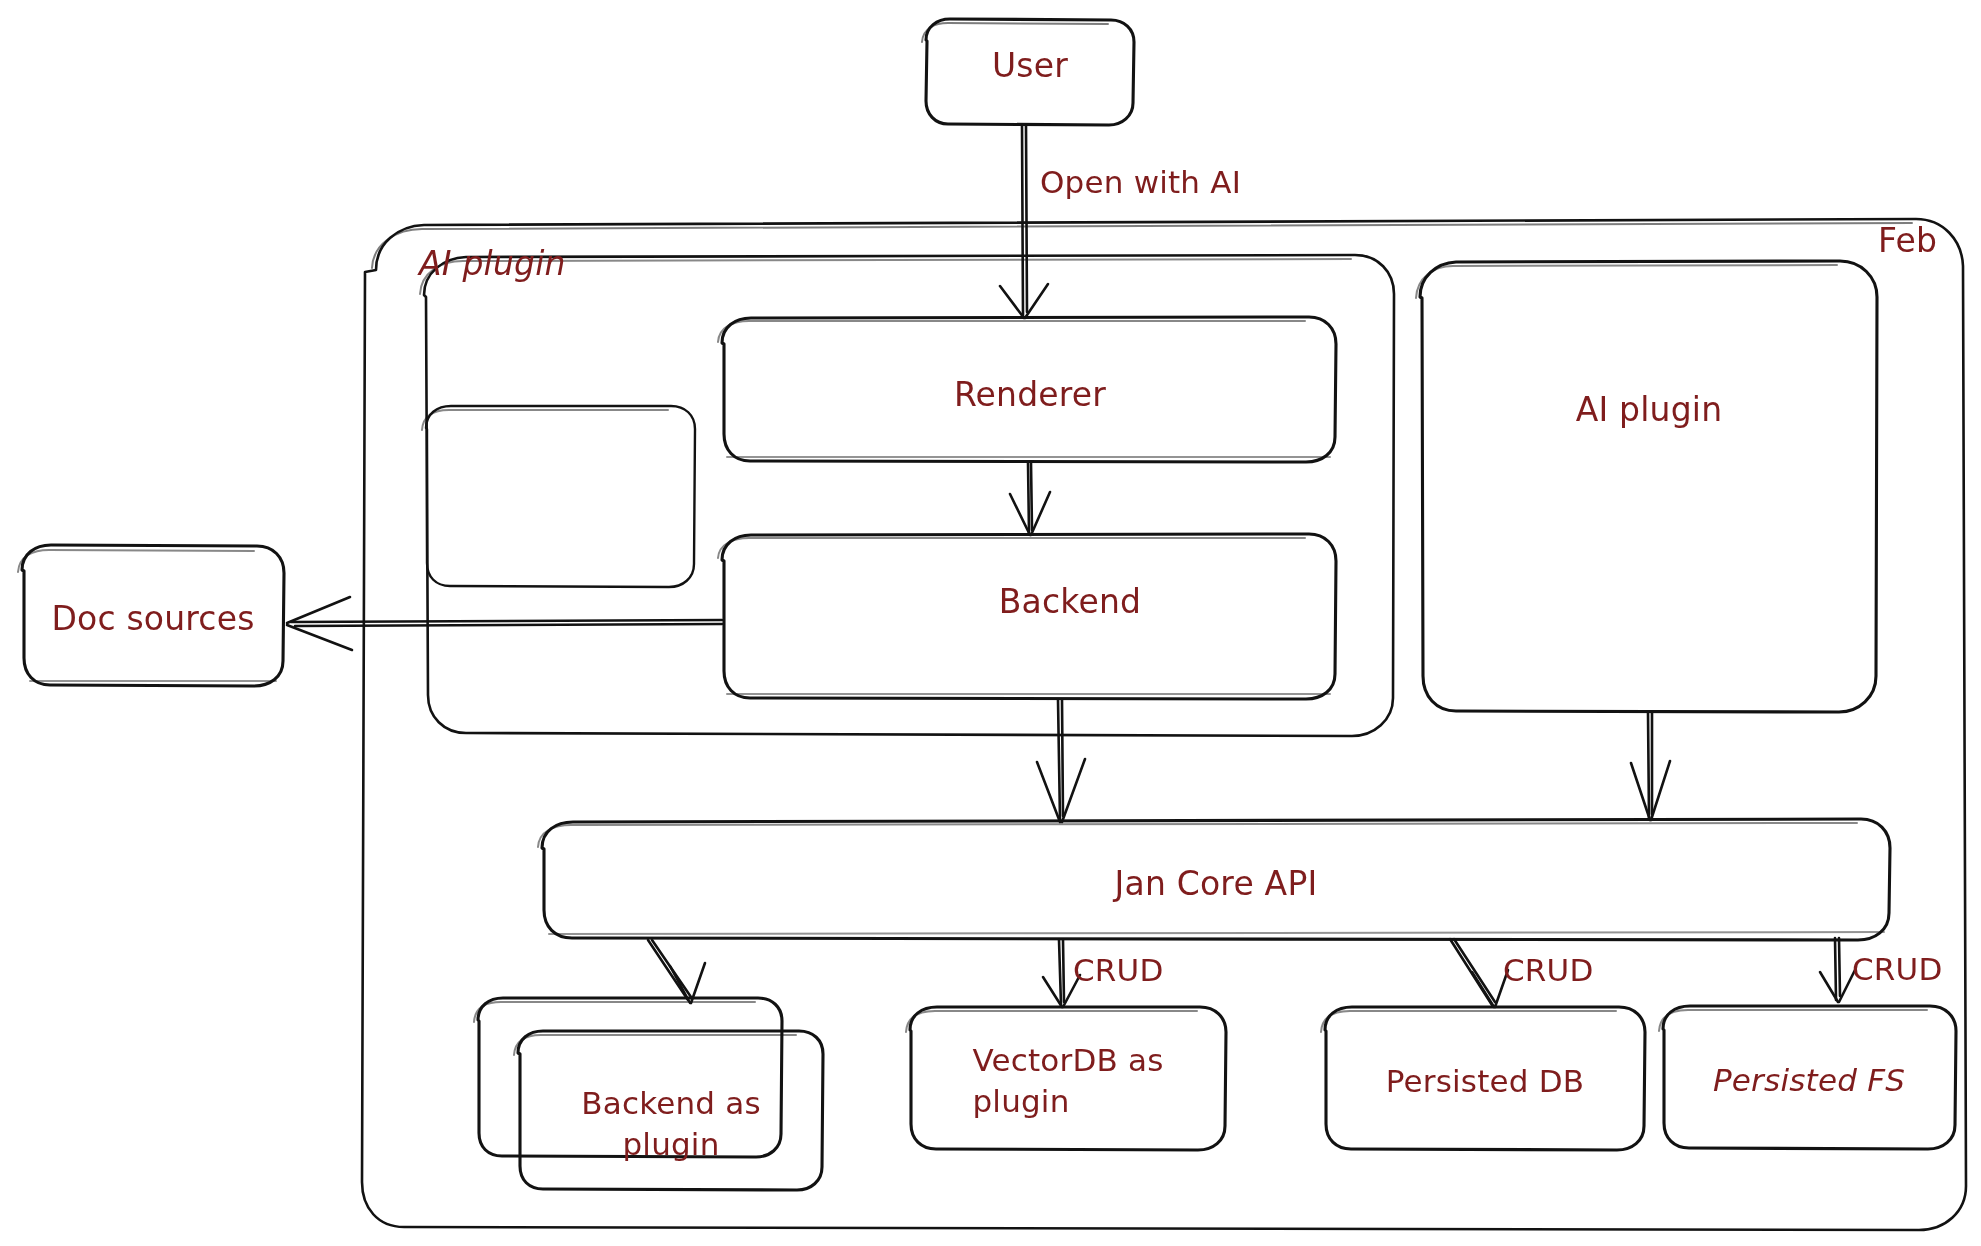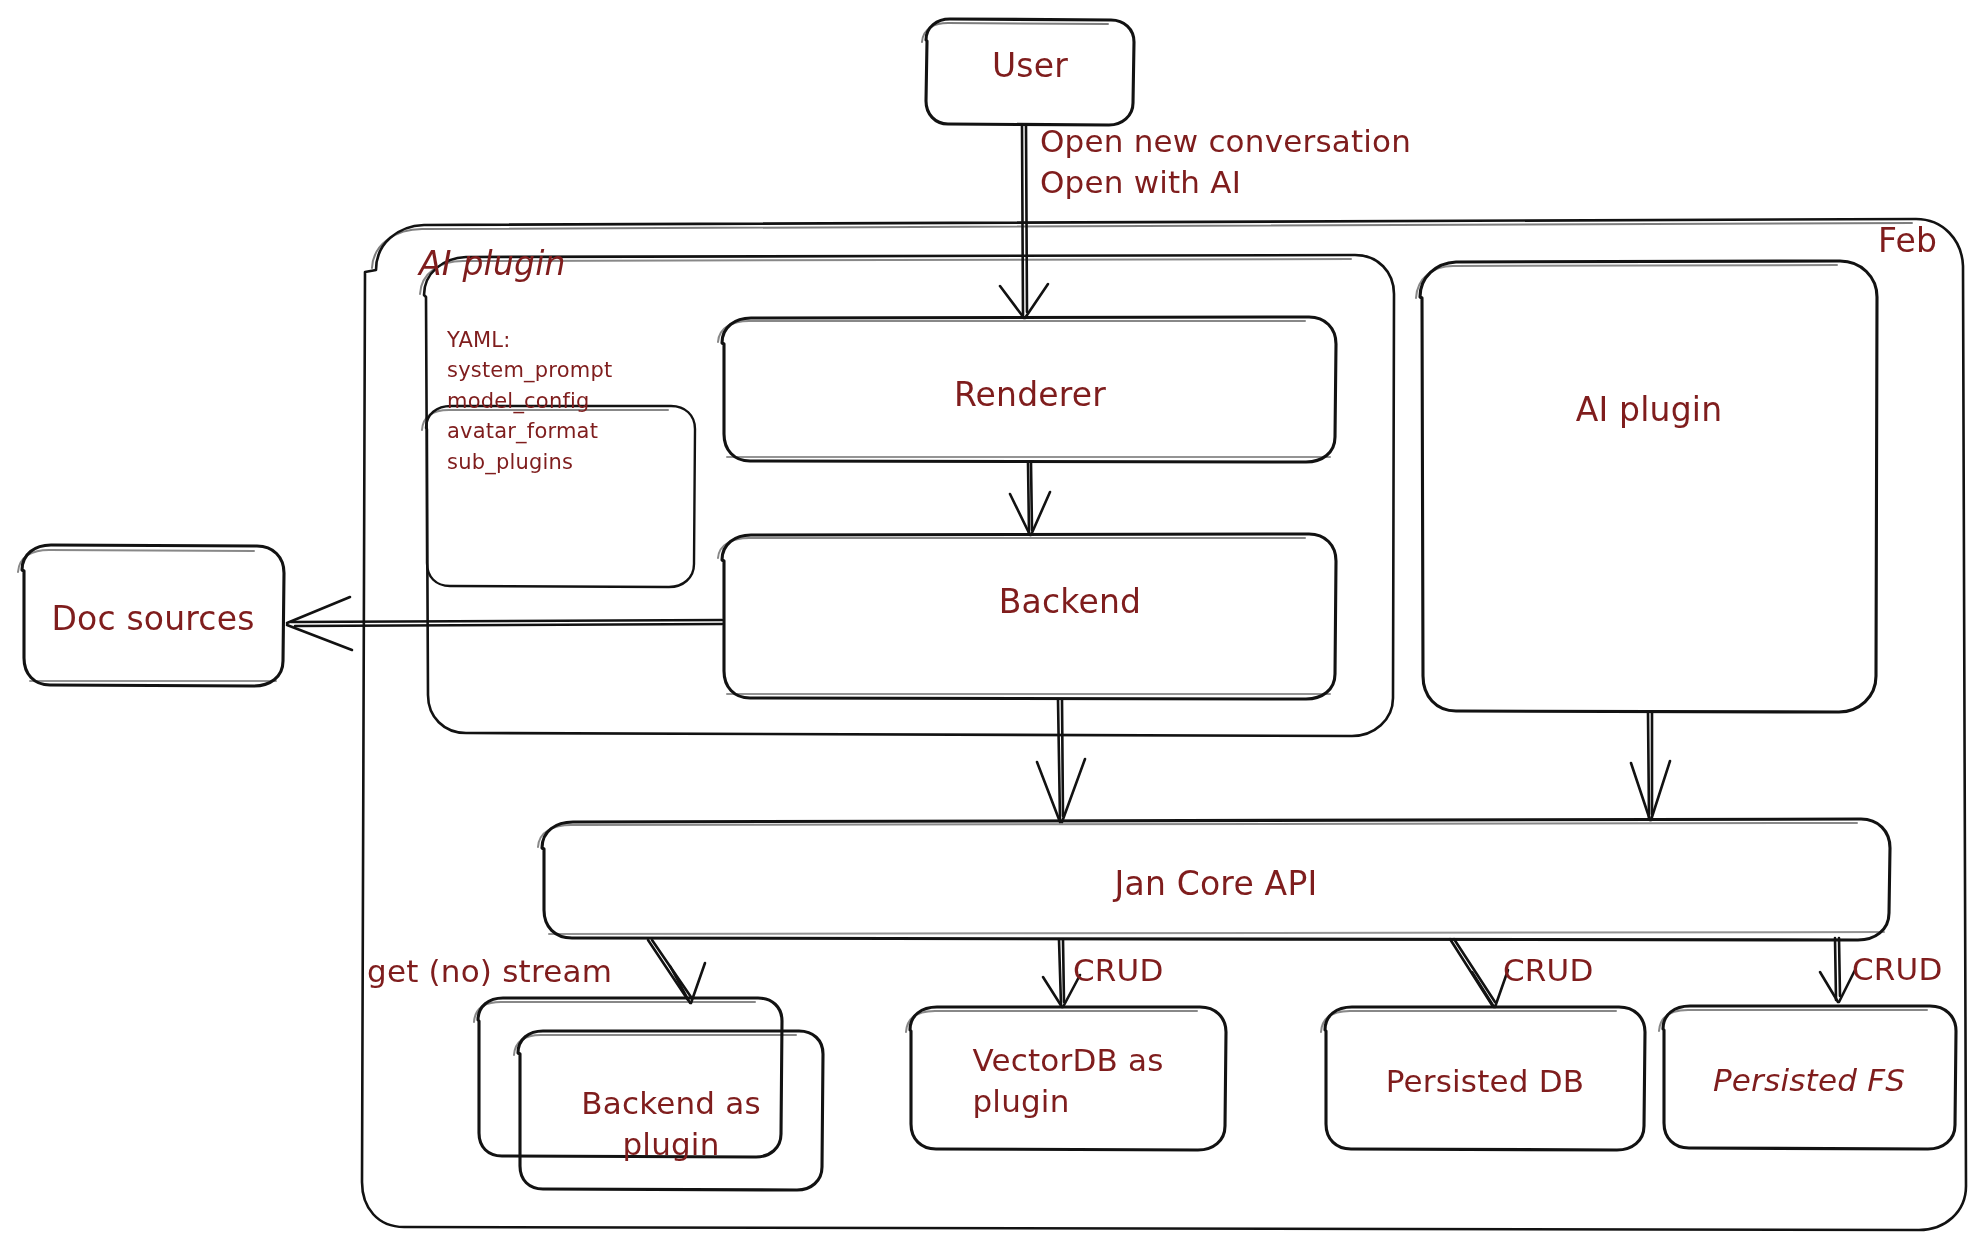--- a/index.html
+++ b/index.html
@@ -194,40 +194,33 @@
     </g>
 
   </svg>
 
   <div class="lbl node-label center" style="left:1030px; top:44px;">User</div>
 
   <div class="lbl group-label" style="left:1878px; top:219px;">Feb</div>
 
   <div class="lbl group-label italic-ish" style="left:419px; top:242px;">AI plugin</div>
 
-  <div class="lbl edge-label" style="left:1040px; top:121px;">Open new conversation</div>
   <div class="lbl edge-label" style="left:1040px; top:162px;">Open with AI</div>
 
   <div class="lbl node-label center" style="left:1030px; top:373px;">Renderer</div>
 
   <div class="lbl node-label center" style="left:1030px; top:580px;margin-left:40px;">Backend</div>
 
-  <div class="lbl yaml-label" style="left:447px; top:325px;">YAML:
-system_prompt
-model_config
-avatar_format
-sub_plugins</div>
 
   <div class="lbl node-label center" style="left:1649px; top:388px;">AI plugin</div>
 
   <div class="lbl node-label center" style="left:153px; top:597px;">Doc sources</div>
 
   <div class="lbl node-label center" style="left:1216px; top:862px;text-align:right;">Jan Core API</div>
 
-  <div class="lbl edge-label" style="left:367px; top:951px;">get (no) stream</div>
 
   <div class="lbl edge-label" style="left:1073px; top:950px;">CRUD</div>
   <div class="lbl edge-label" style="left:1503px; top:950px;">CRUD</div>
   <div class="lbl edge-label" style="left:1852px; top:949px;">CRUD</div>
 
   <div class="lbl node-label-sm center" style="left:671px; top:1083px; text-align:center;">Backend as
 plugin</div>
 
   <div class="lbl node-label-sm center" style="left:1068px; top:1040px; text-align:left;">VectorDB as
 plugin</div>

